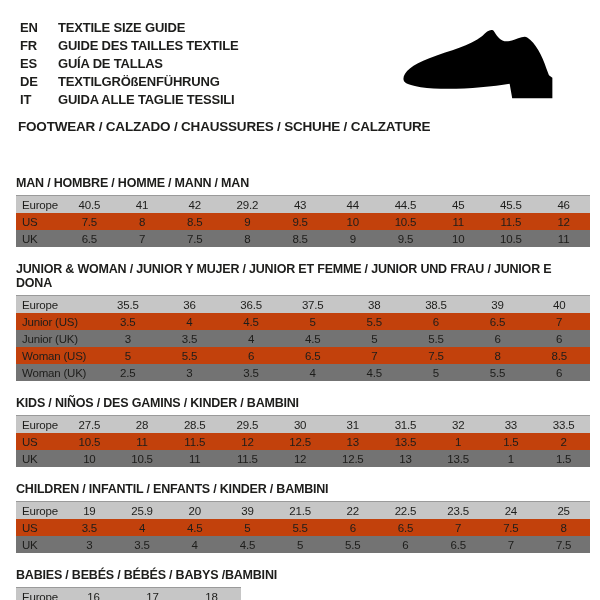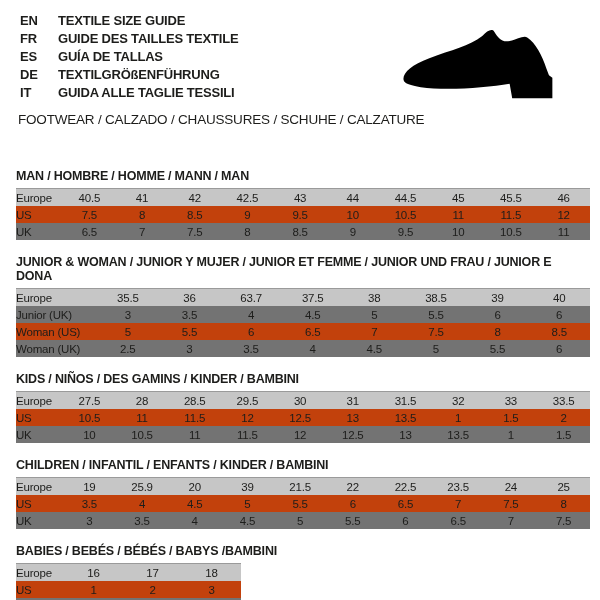--- a/index.html
+++ b/index.html
@@ -1,31 +1,31 @@
 <!DOCTYPE html>
 <html><head>
 <meta charset="utf-8">
 <style>
   html,body{margin:0;padding:0}
   body{
     width:600px;height:600px;overflow:hidden;
     background:#ffffff;color:#1d1d1b;
     font-family:"Liberation Sans", sans-serif;
   }
-  .top{position:relative;padding:12px 0 0 20px;box-sizing:border-box}
+  .top{position:relative;padding:19px 0 0 20px;box-sizing:border-box}
   .lang-row{display:flex;font-weight:bold;font-size:13px;line-height:18px;letter-spacing:-0.2px}
   .lang-code{width:38px;flex:0 0 38px}
-  .category{font-weight:normal;font-size:13.5px;line-height:18px;margin:9px 0 0 -2px;letter-spacing:-0.2px}
+  .category{font-weight:bold;font-size:13.5px;line-height:18px;margin:9px 0 0 -2px;letter-spacing:-0.2px}
   .shoe{position:absolute;top:12px;right:20px;width:192px;height:94px}
   #sections-root{margin:40px 10px 0 16px}
   .size-section{margin-bottom:15px}
   .sec-title{font-weight:bold;font-size:12.5px;line-height:14px;margin-bottom:5px;letter-spacing:-0.2px}
   table.size-table{border-collapse:collapse;table-layout:fixed;font-size:11.5px;letter-spacing:-0.2px}
   table.size-table td{height:17px;padding:0;text-align:center;vertical-align:middle}
-  table.size-table td.lab{text-align:left;padding-left:0}
+  table.size-table td.lab{text-align:left;padding-left:6px}
   tr.row-header > td{background:#c6c6c6;border-top:1px solid #9a9a9a}
   tr.row-alt > td{background:#737373}
   tr.row-plain > td{background:#c2410c}
 </style>
 </head>
 <body>
 
 <div class="top">
   <div>
     <div class="lang-row">
@@ -70,21 +70,21 @@
       <table class="size-table" style="width: 574px;">
         <colgroup>
           <col style="width: 47px;">
         </colgroup>
         <tbody>
           <tr class="row-header">
             <td class="lab">Europe</td>
             <td>40.5</td>
             <td>41</td>
             <td>42</td>
-            <td>42.5</td>
+            <td>29.2</td>
             <td>43</td>
             <td>44</td>
             <td>44.5</td>
             <td>45</td>
             <td>45.5</td>
             <td>46</td>
           </tr>
           <tr class="row-plain">
             <td class="lab">US</td>
             <td>7.5</td>
@@ -118,26 +118,37 @@
       <div class="sec-title">JUNIOR &amp; WOMAN / JUNIOR Y MUJER / JUNIOR ET FEMME / JUNIOR UND FRAU / JUNIOR E DONA</div>
       <table class="size-table" style="width: 574px;">
         <colgroup>
           <col style="width: 81px;">
         </colgroup>
         <tbody>
           <tr class="row-header">
             <td class="lab">Europe</td>
             <td>35.5</td>
             <td>36</td>
-            <td>63.7</td>
+            <td>36.5</td>
             <td>37.5</td>
             <td>38</td>
             <td>38.5</td>
             <td>39</td>
             <td>40</td>
+          </tr>
+          <tr class="row-plain">
+            <td class="lab">Junior (US)</td>
+            <td>3.5</td>
+            <td>4</td>
+            <td>4.5</td>
+            <td>5</td>
+            <td>5.5</td>
+            <td>6</td>
+            <td>6.5</td>
+            <td>7</td>
           </tr>
           <tr class="row-alt">
             <td class="lab">Junior (UK)</td>
             <td>3</td>
             <td>3.5</td>
             <td>4</td>
             <td>4.5</td>
             <td>5</td>
             <td>5.5</td>
             <td>6</td>

